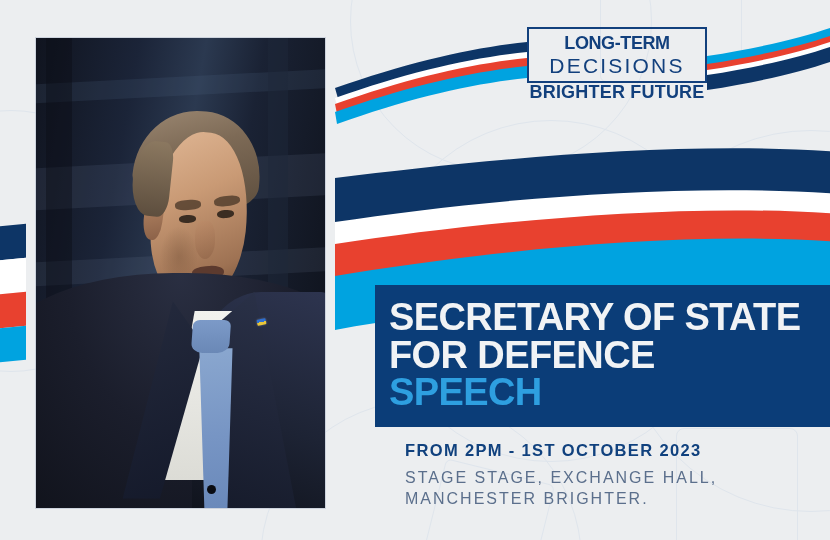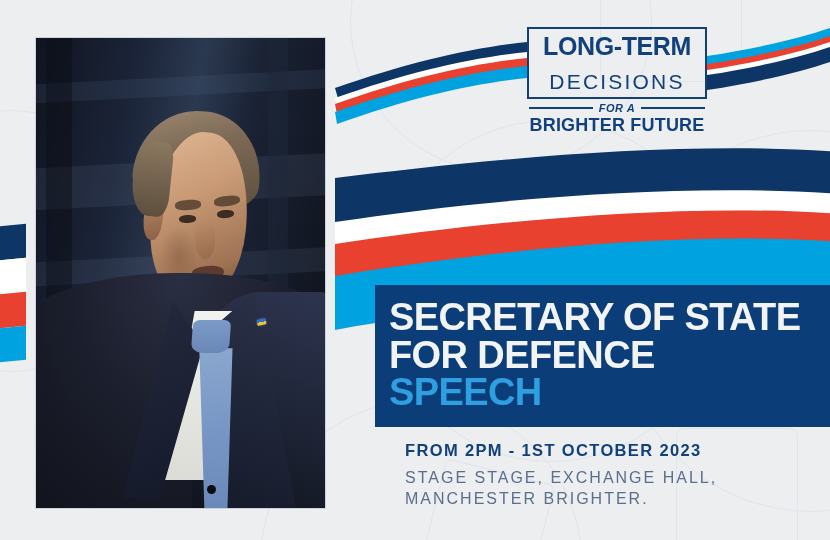--- a/index.html
+++ b/index.html
@@ -283,32 +283,32 @@
     top: 27px;
     width: 180px;
     text-align: center;
     color: #12407d;
   }
   .logo-box {
     border: 2.5px solid #12407d;
     padding: 5px 6px 4px;
   }
   .logo-l1 {
-    font-size: 25px;
+    font-size: 18px;
     font-weight: 800;
     letter-spacing: -0.4px;
     line-height: 1;
     white-space: nowrap;
   }
   .logo-l2 {
     font-size: 21px;
     font-weight: 500;
     letter-spacing: 2.2px;
     line-height: 1.05;
-    margin-top: 12px;
+    margin-top: 3px;
     white-space: nowrap;
   }
   .logo-fora {
     display: flex;
     align-items: center;
     gap: 6px;
     margin: 3px 2px 2px;
   }
   .logo-fora .rule {
     flex: 1;
@@ -456,25 +456,20 @@
     <div class="tie-knot"></div>
     <div class="lapel-pin"></div>
     <div class="btn-dot"></div>
   </div>
 
   <div class="logo">
     <div class="logo-box">
       <div class="logo-l1">LONG-TERM</div>
       <div class="logo-l2">DECISIONS</div>
     </div>
-    <div class="logo-fora">
-      <div class="rule"></div>
-      <span>FOR A</span>
-      <div class="rule"></div>
-    </div>
     <div class="logo-l3">BRIGHTER FUTURE</div>
   </div>
 
   <div class="title-block">
     <div class="title-lines">
       <div class="tl">SECRETARY OF STATE</div>
       <div class="tl">FOR DEFENCE</div>
       <div class="tl accent">SPEECH</div>
     </div>
   </div>

